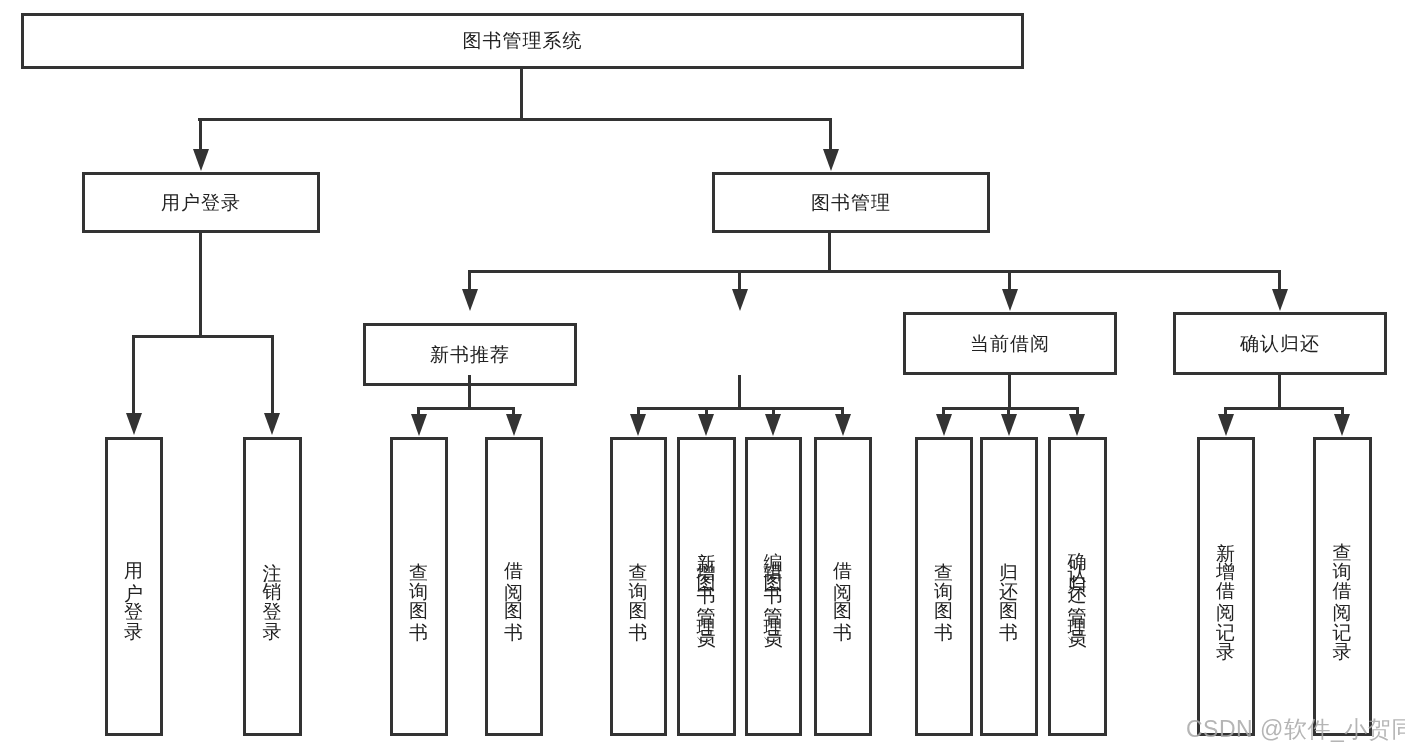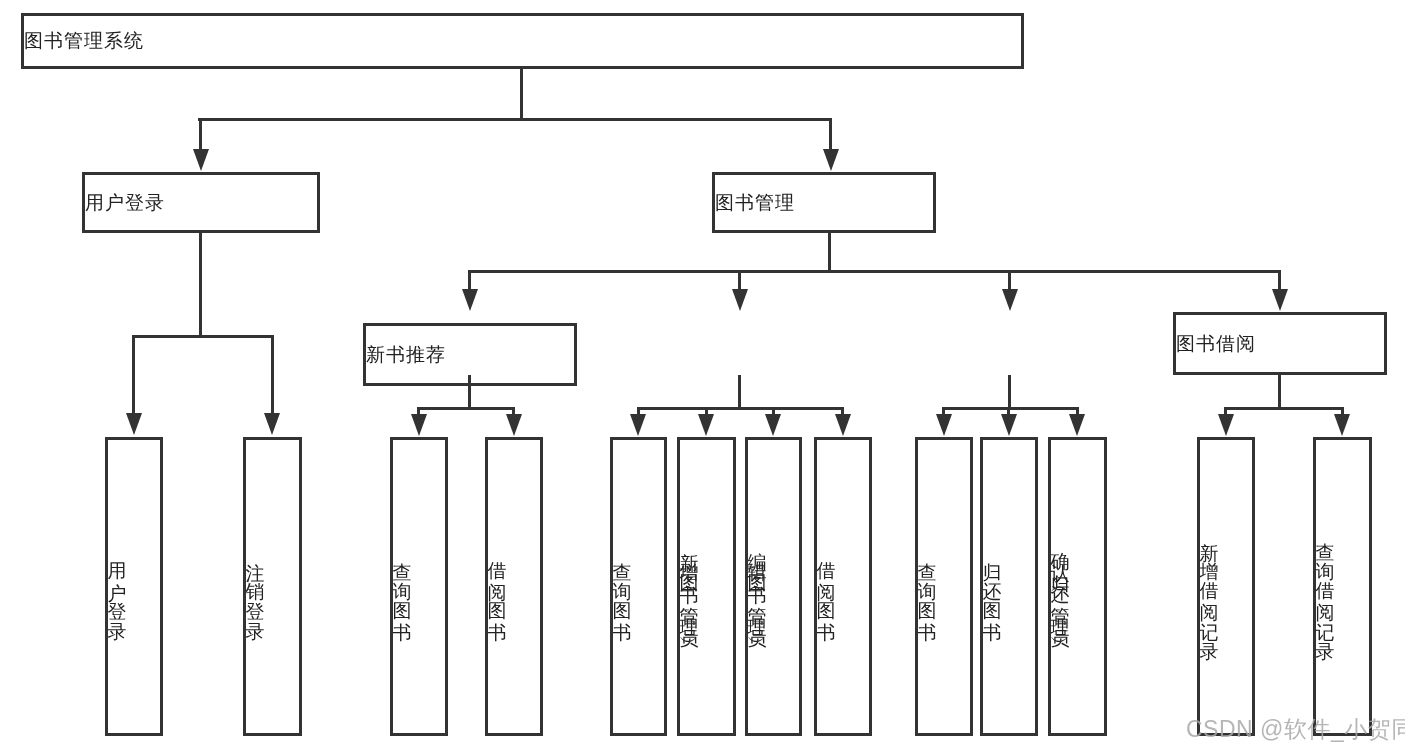--- a/index.html
+++ b/index.html
@@ -3,21 +3,21 @@
 <meta charset="utf-8">
 <style>
   html,body{margin:0;padding:0;background:#fff;}
   .canvas{
     position:relative;width:1405px;height:747px;background:var(--page_bg,#fff);
     font-family:"Liberation Sans",sans-serif;overflow:hidden;
   }
   .node{
     position:absolute;box-sizing:border-box;
     border:3px solid var(--line,#333);background:var(--box_bg,#fff);
-    display:flex;align-items:center;justify-content:flex-start;
+    display:flex;align-items:center;justify-content:center;
     color:var(--text,#222);font-size:19px;letter-spacing:1px;
   }
   .vnode span{
     writing-mode:vertical-rl;text-orientation:mixed;
     letter-spacing:20px;line-height:1;
   }
   .vnode.tight span{letter-spacing:11px;}
   .vl{position:absolute;width:3px;background:var(--line,#333);}
   .hl{position:absolute;height:3px;background:var(--line,#333);}
   .arrow{
@@ -45,21 +45,21 @@
     <div class="hl" style="left:198px;top:118px;width:634px"></div>
     <div class="vl" style="left:199px;top:121px;height:30px"></div>
     <div class="vl" style="left:829px;top:121px;height:30px"></div>
     <div class="arrow" style="left:193px;top:149px"></div>
     <div class="arrow" style="left:823px;top:149px"></div>
   </div>
 
   <div class="node" style="left:82px;top:172px;width:238px;height:61px">
     <span>用户登录</span>
   </div>
-  <div class="node" style="left:712px;top:172px;width:224px;height:61px">
+  <div class="node" style="left:712px;top:172px;width:278px;height:61px">
     <span>图书管理</span>
   </div>
 
   <div>
     <div class="vl" style="left:199px;top:233px;height:105px"></div>
     <div class="hl" style="left:132px;top:335px;width:142px"></div>
     <div class="vl" style="left:132px;top:338px;height:76px"></div>
     <div class="vl" style="left:271px;top:338px;height:76px"></div>
     <div class="arrow" style="left:126px;top:413px"></div>
     <div class="arrow" style="left:264px;top:413px"></div>
@@ -74,22 +74,25 @@
     <div class="vl" style="left:1278px;top:273px;height:18px"></div>
     <div class="arrow" style="left:462px;top:289px"></div>
     <div class="arrow" style="left:732px;top:289px"></div>
     <div class="arrow" style="left:1002px;top:289px"></div>
     <div class="arrow" style="left:1272px;top:289px"></div>
   </div>
 
   <div class="node" style="left:363px;top:323px;width:214px;height:63px">
     <span>新书推荐</span>
   </div>
+  <div class="node" style="left:903px;top:312px;width:214px;height:63px">
+    <span>当前借阅</span>
+  </div>
   <div class="node" style="left:1173px;top:312px;width:214px;height:63px">
-    <span>图书借阅</span>
+    <span>确认归还</span>
   </div>
 
   <div>
     <div class="vl" style="left:468px;top:375px;height:35px"></div>
     <div class="hl" style="left:417px;top:407px;width:98px"></div>
     <div class="vl" style="left:417px;top:410px;height:6px"></div>
     <div class="vl" style="left:512px;top:410px;height:6px"></div>
     <div class="arrow" style="left:411px;top:414px"></div>
     <div class="arrow" style="left:506px;top:414px"></div>
   </div>

